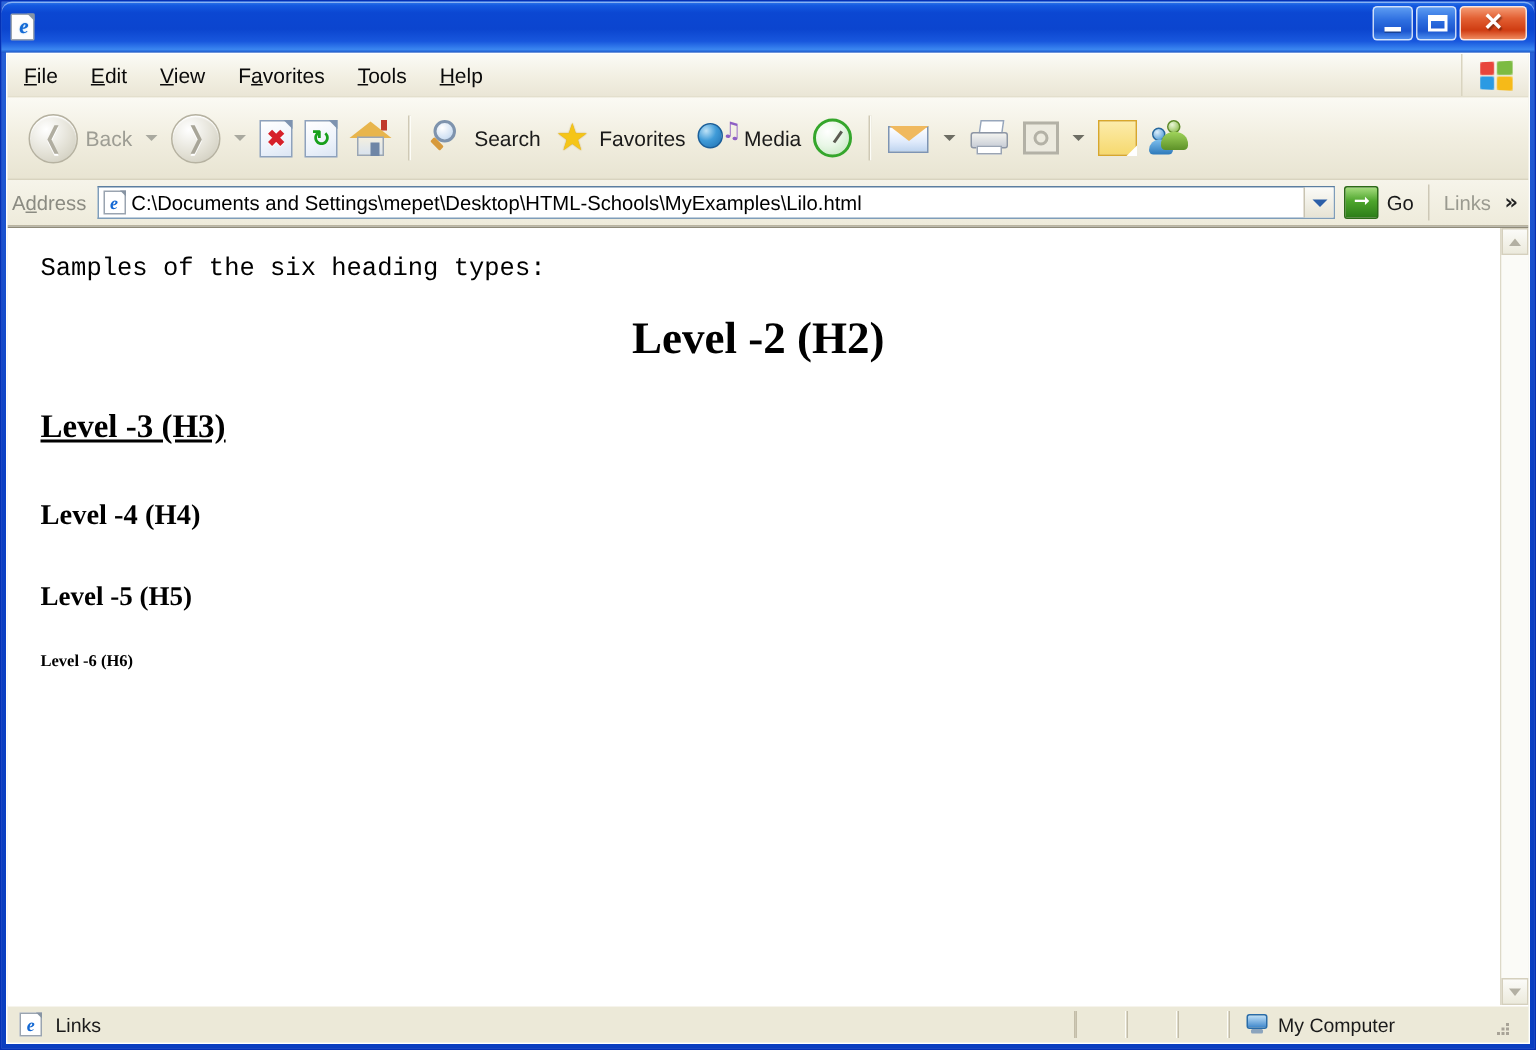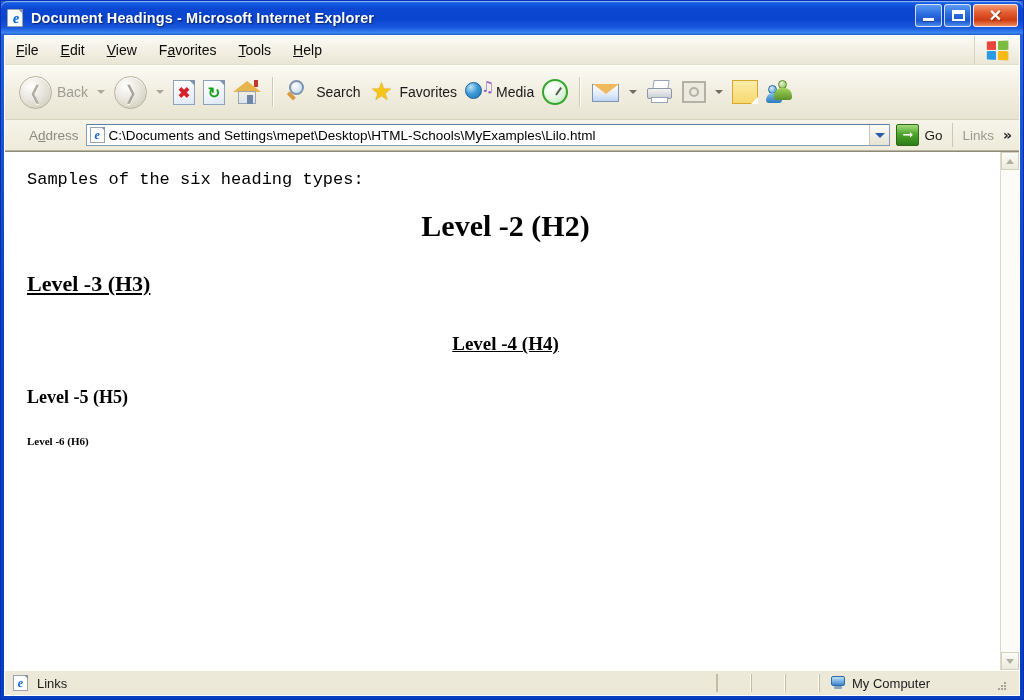--- a/index.html
+++ b/index.html
@@ -426,21 +426,21 @@
   }
 
   
   #addressbar {
     height: 30px;
     flex: 0 0 30px;
     background: linear-gradient(180deg,#f6f4ea 0%, #eeebdb 100%);
     display: flex;
     align-items: center;
     border-bottom: 1px solid #b9b4a0;
-    padding-left: 24px;
+    padding-left: 3px;
   }
   #address-label {
     font-size: 13.5px;
     color: #8b8b82;
     margin-right: 7px;
     white-space: nowrap;
   }
   #address-field {
     flex: 1 1 auto;
     height: 22px;
@@ -547,22 +547,22 @@
   #page .h2 {
     font-size: 30px; font-weight: bold; text-align: center;
     margin: 0 0 30px 0; line-height: 1.1;
   }
   #page .h3 {
     font-size: 22px; font-weight: bold; text-align: left;
     text-decoration: underline;
     margin: 0 0 38px 0; line-height: 1.1;
   }
   #page .h4 {
-    font-size: 19px; font-weight: bold; text-align: center;
-    margin: 0 0 33px 0; line-height: 1.1; text-decoration: underline;
+    font-size: 19px; font-weight: bold; text-align: left;
+    margin: 0 0 33px 0; line-height: 1.1;
   }
   #page .h5 {
     font-size: 18px; font-weight: bold; text-align: left;
     margin: 0 0 27px 0; line-height: 1.1;
   }
   #page .h6 {
     font-size: 11px; font-weight: bold; text-align: left;
     margin: 0; line-height: 1.1;
   }
 
@@ -657,23 +657,20 @@
 </head>
 <body>
 
 <div id="ie-window">
 
   <div id="titlebar">
     <div class="tb-icon">
       <div class="doc-ie-icon">
           <div class="e">e</div>
         </div>
-    </div>
-    <div class="tb-text">
-      <span>Document Headings</span><span> - </span><span class="sub">Microsoft Internet Explorer</span>
     </div>
     <div id="win-buttons">
       <div class="win-btn min"></div>
       <div class="win-btn max">
           <span class="sq"></span>
         </div>
       <div class="win-btn close">
         <span class="x">✕</span>
       </div>
     </div>

